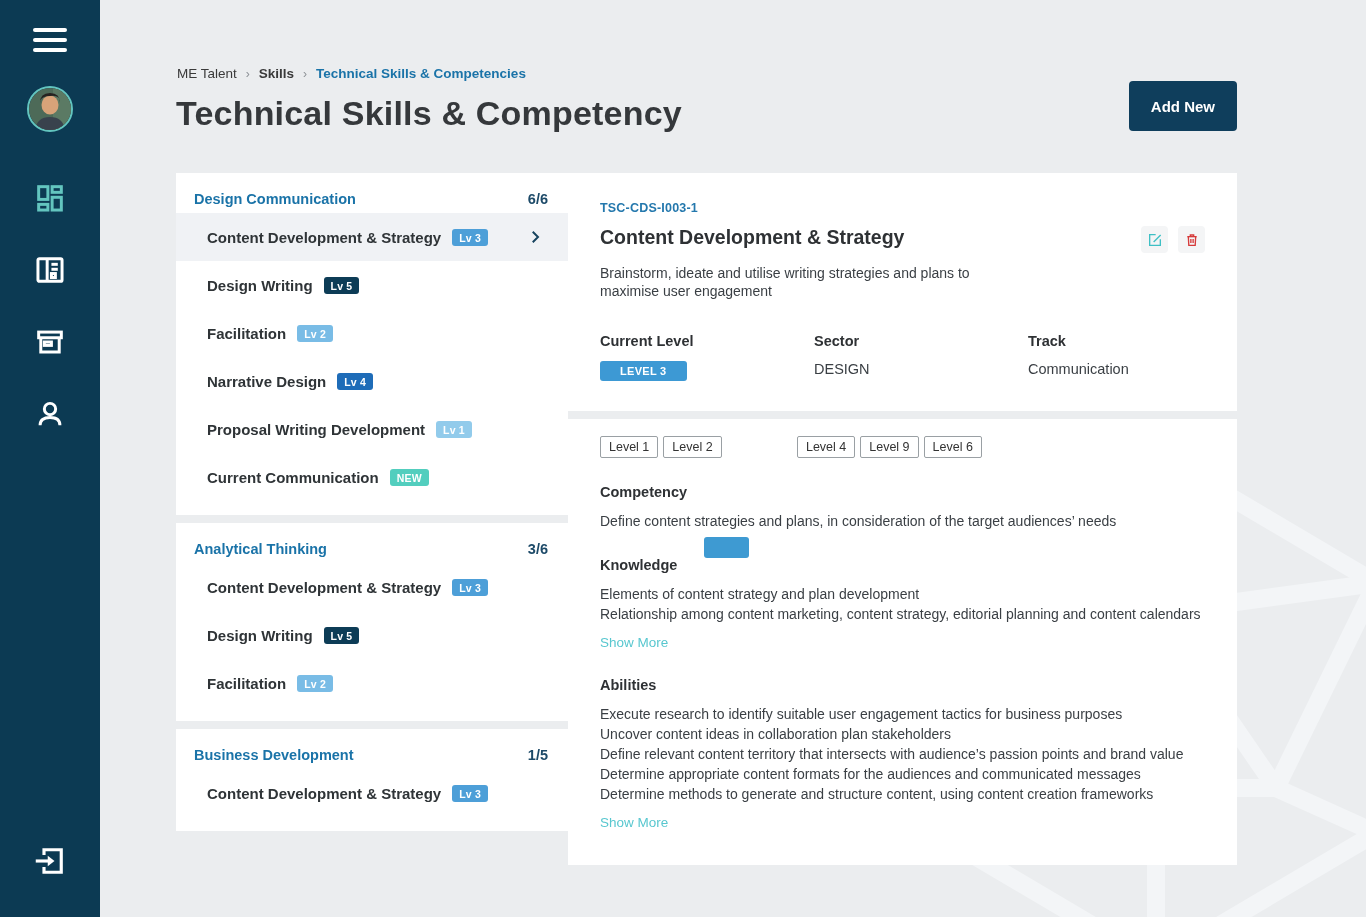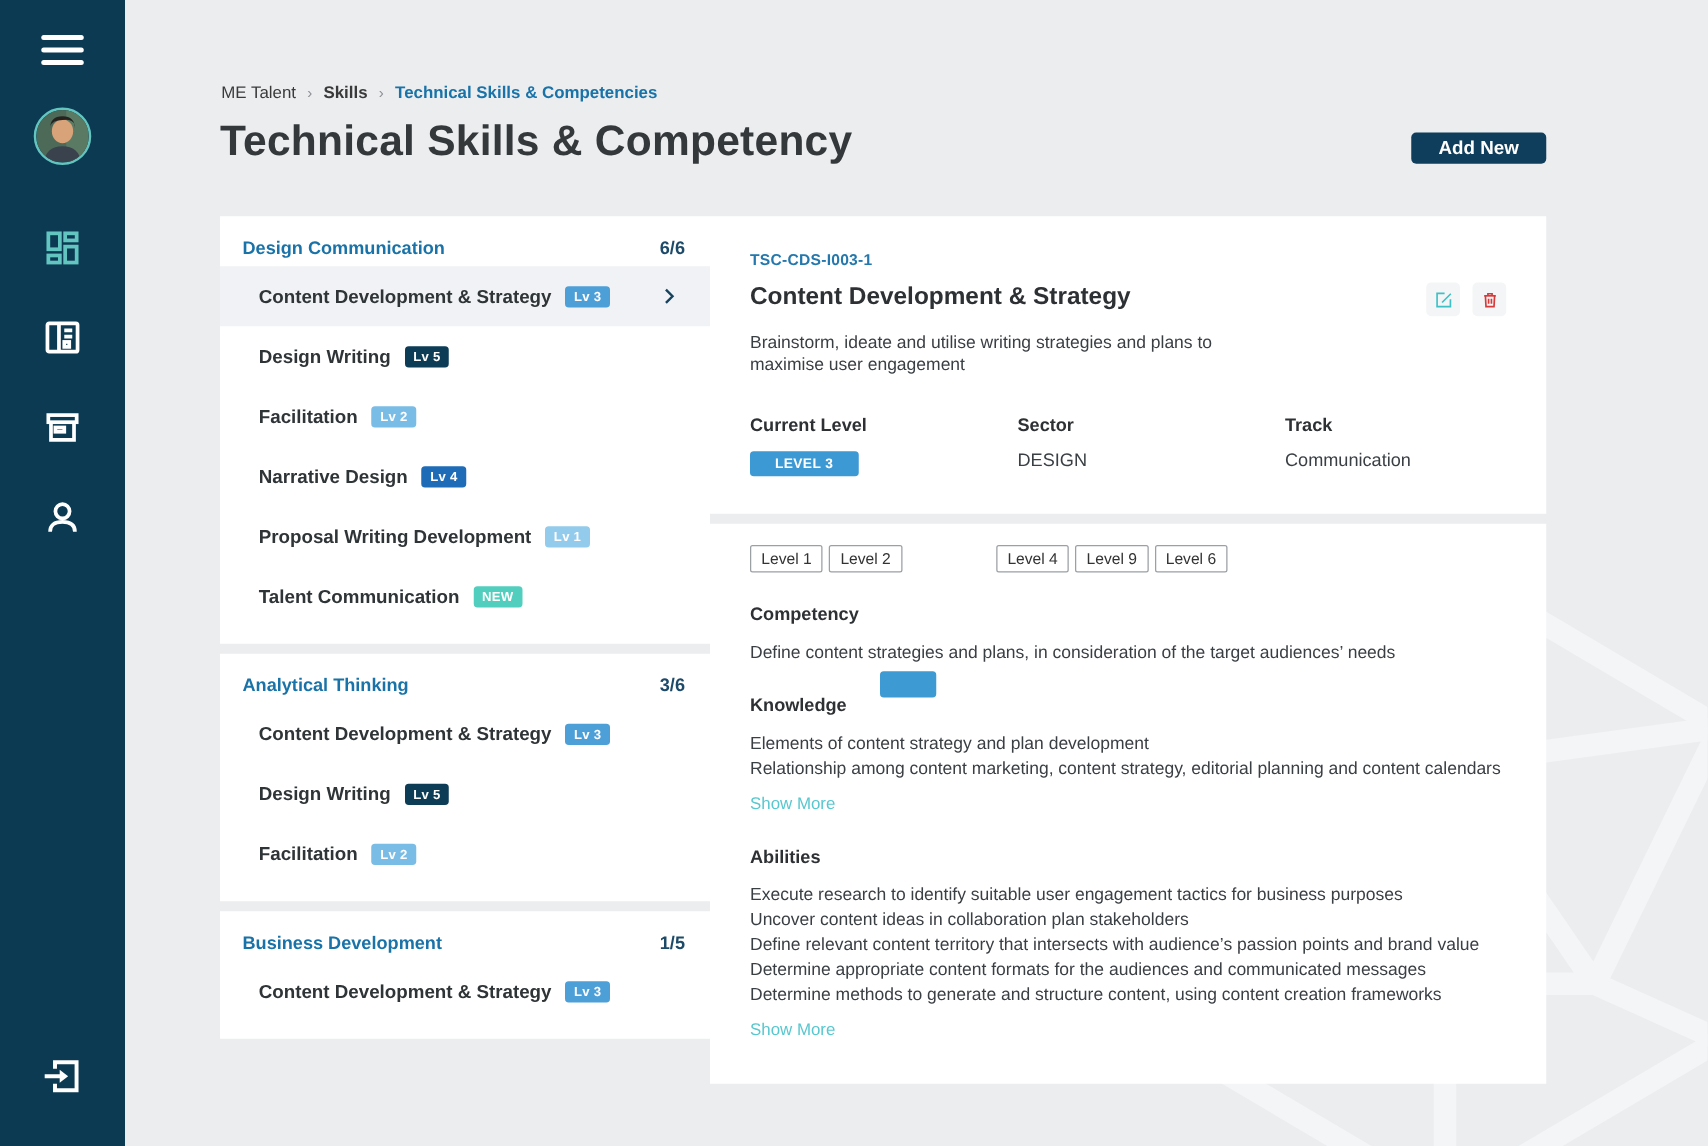--- a/index.html
+++ b/index.html
@@ -35,21 +35,21 @@
 
   
   .content{position:relative;margin-left:100px;padding:66px 129px 0 76px;z-index:1;}
   .page-head{display:flex;justify-content:space-between;align-items:flex-end;}
   .crumbs{font-size:13.5px;color:#3a3a3a;display:flex;align-items:center;gap:9px;margin-left:1px;}
   .crumb{cursor:pointer;}
   .crumb.bold{font-weight:600;}
   .crumb.current{color:var(--blue);font-weight:600;cursor:default;}
   .crumb-sep{color:#8d9297;font-size:12px;}
   .page-title{font-size:34px;font-weight:700;color:var(--ink);margin-top:13px;letter-spacing:.2px;}
-  .add-btn{background:var(--navy);color:#fff;border:none;border-radius:4px;font-family:inherit;font-size:15px;font-weight:700;padding:0 22px;height:25px;cursor:pointer;margin-bottom:2px;}
+  .add-btn{background:var(--navy);color:#fff;border:none;border-radius:4px;font-family:inherit;font-size:15px;font-weight:700;padding:0 22px;height:50px;cursor:pointer;margin-bottom:2px;}
 
   .columns{display:flex;margin-top:40px;align-items:flex-start;}
   .left-col{width:392px;flex:none;display:flex;flex-direction:column;gap:8px;}
   .right-col{flex:1;display:flex;flex-direction:column;gap:8px;}
 
   
   .group{background:#fff;padding:18px 0 14px 0;}
   .group-head{display:flex;justify-content:space-between;align-items:center;padding:0 20px 6px 18px;}
   .group-name{color:var(--blue);font-size:14.5px;font-weight:700;cursor:pointer;}
   .group-count{color:#1d4a68;font-size:14.5px;font-weight:700;}
@@ -226,21 +226,21 @@
 
   </div>
 
   <div class="item">
     <span class="item-label">Proposal Writing Development</span>
     <span class="badge lv1">Lv 1</span>
 
   </div>
 
   <div class="item">
-    <span class="item-label">Talent Communication</span>
+    <span class="item-label">Current Communication</span>
     <span class="badge new">NEW</span>
 
   </div>
 </div>
   </section>
 
   <section class="group">
     <div class="group-head">
       <span class="group-name">Analytical Thinking</span>
       <span class="group-count">3/6</span>

